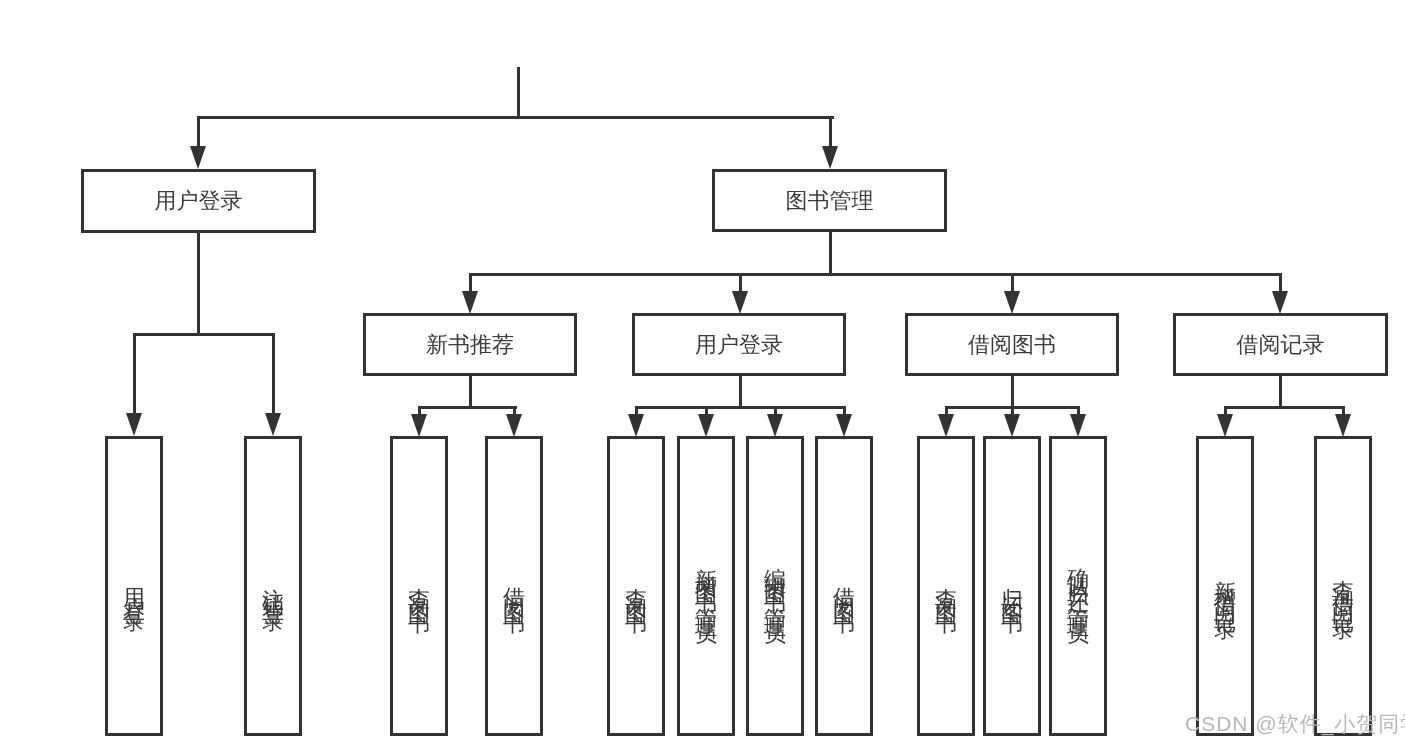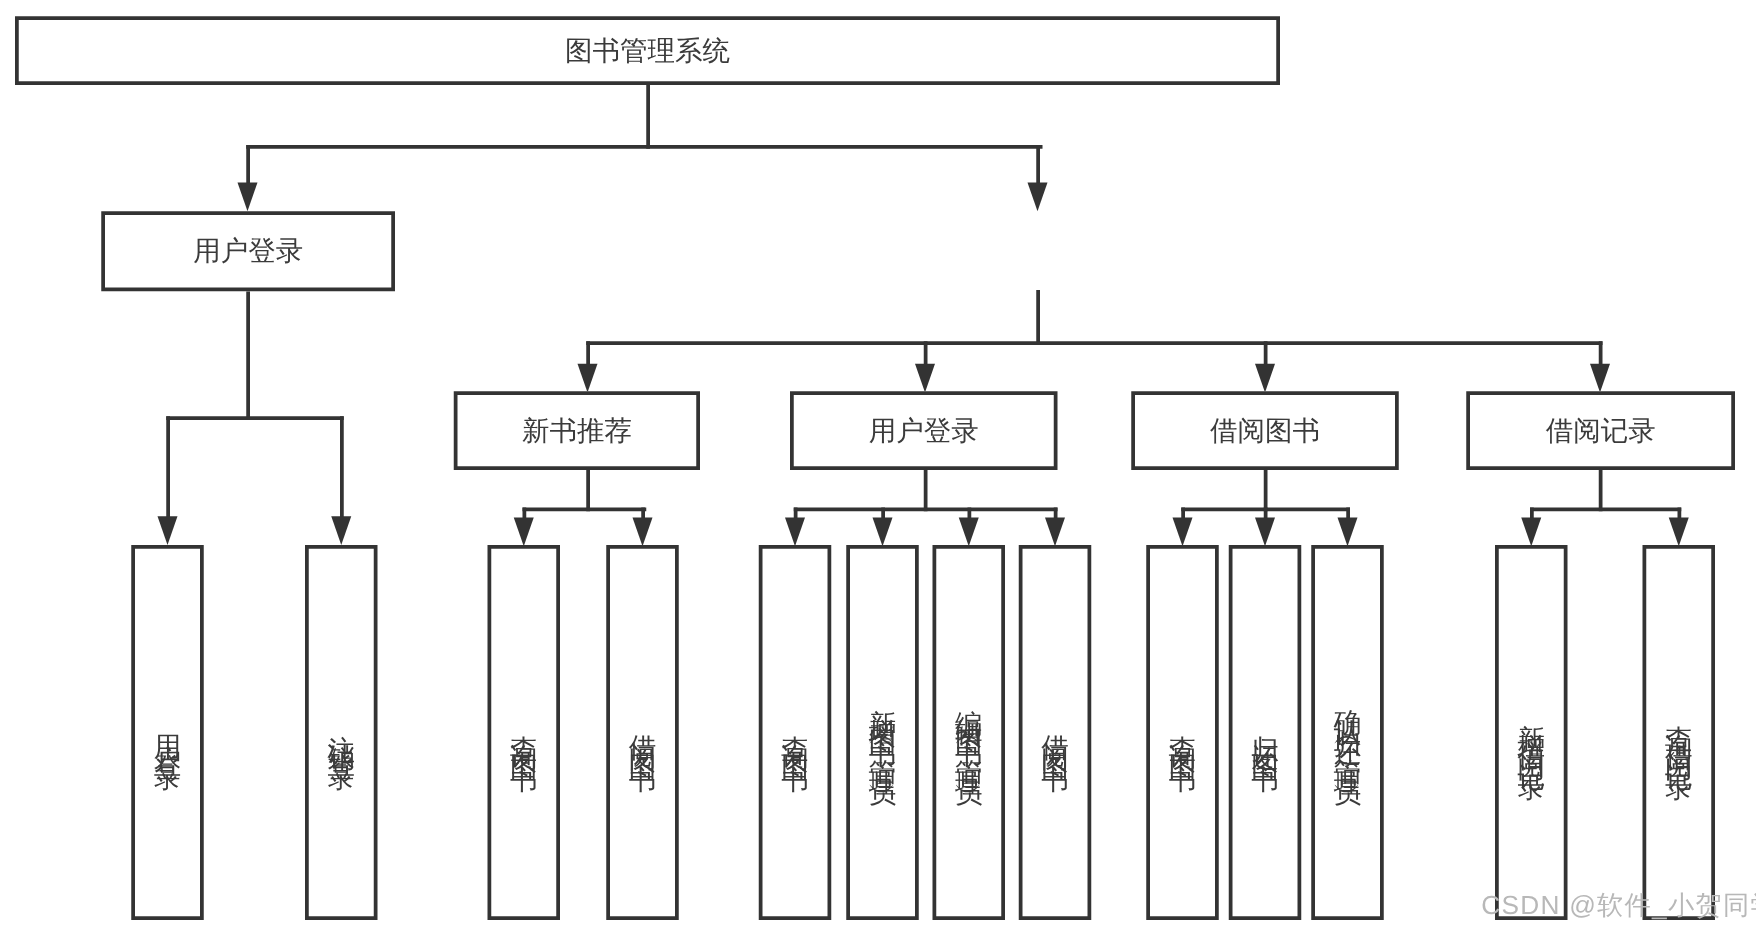--- a/index.html
+++ b/index.html
@@ -121,30 +121,30 @@
   <div class="ln" style="left:1010.5px; top:406px; width:3px; height:10px;"></div>
   <div class="arrowhead" style="left:1004px; top:414px;"></div>
   <div class="ln" style="left:1076.5px; top:406px; width:3px; height:10px;"></div>
   <div class="arrowhead" style="left:1070px; top:414px;"></div>
 
   <div class="ln" style="left:1223.5px; top:406px; width:3px; height:10px;"></div>
   <div class="arrowhead" style="left:1217px; top:414px;"></div>
   <div class="ln" style="left:1341.5px; top:406px; width:3px; height:10px;"></div>
   <div class="arrowhead" style="left:1335px; top:414px;"></div>
 
-  <div class="node" style="left:12px; top:13px; width:1012px; height:55px;">
-    <span>图书管理系统</span>
-  </div>
 
   <div class="node" style="left:81px; top:169px; width:235px; height:64px;">
     <span>用户登录</span>
   </div>
 
-
-  <div class="node" style="left:363px; top:313px; width:197px; height:63px;">
+  <div class="node" style="left:712px; top:169px; width:235px; height:63px;">
+    <span>图书管理</span>
+  </div>
+
+  <div class="node" style="left:363px; top:313px; width:214px; height:63px;">
     <span>新书推荐</span>
   </div>
 
   <div class="node" style="left:632px; top:313px; width:214px; height:63px;">
     <span>用户登录</span>
   </div>
 
   <div class="node" style="left:905px; top:313px; width:214px; height:63px;">
     <span>借阅图书</span>
   </div>

